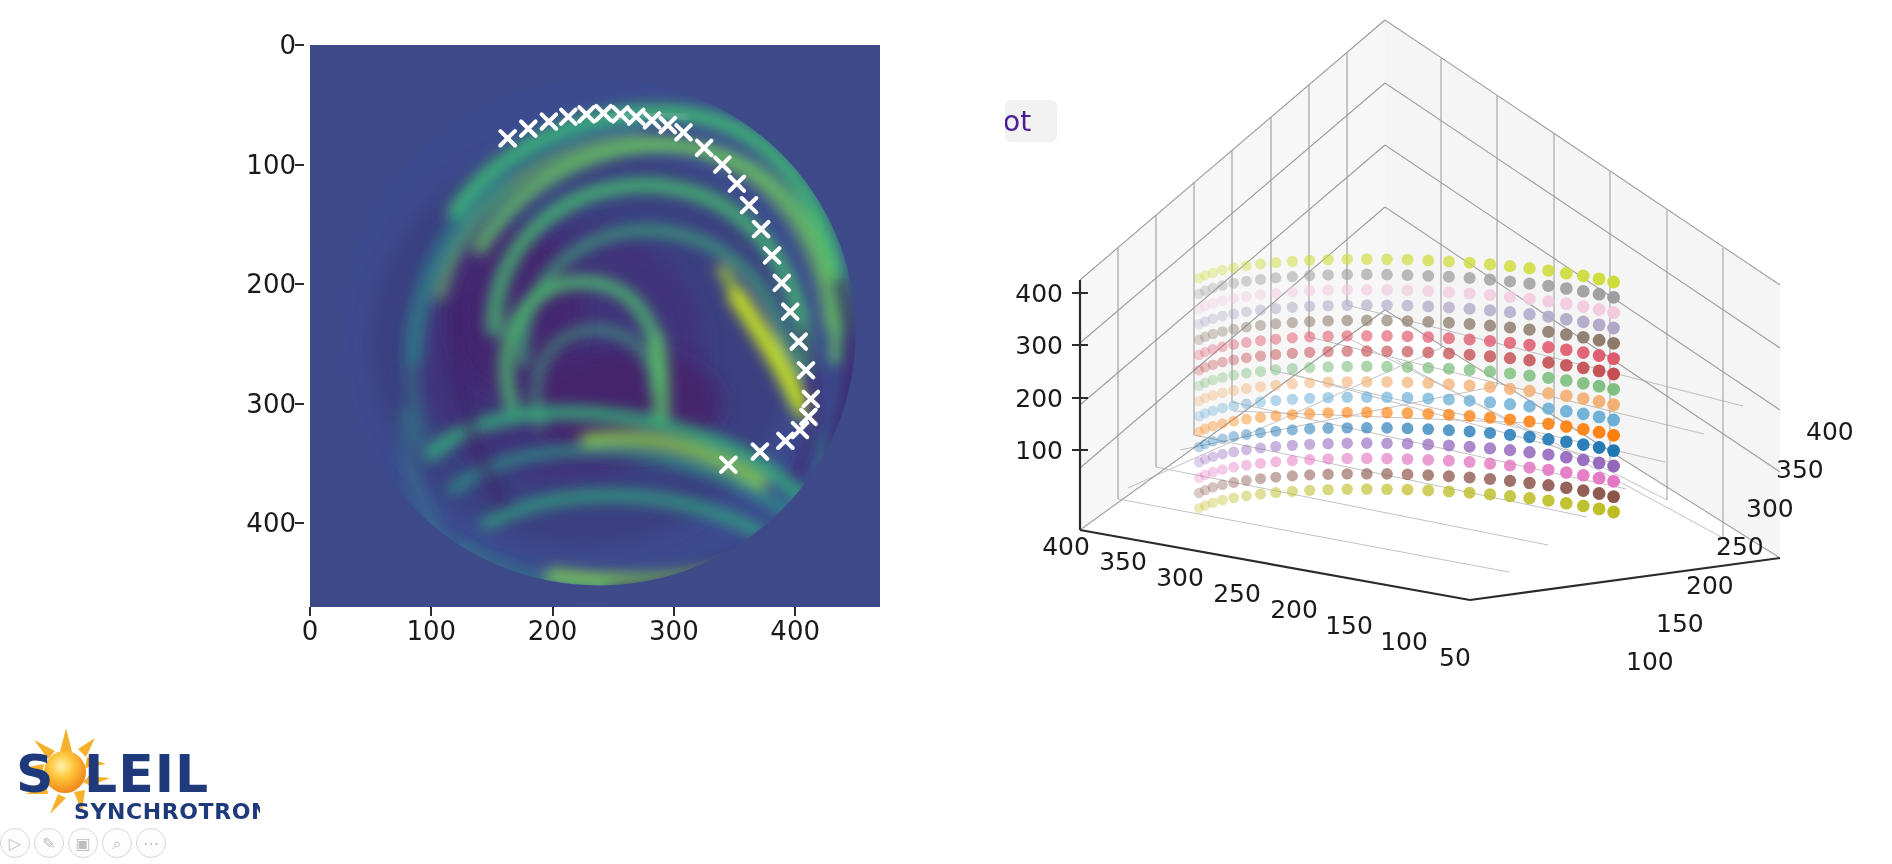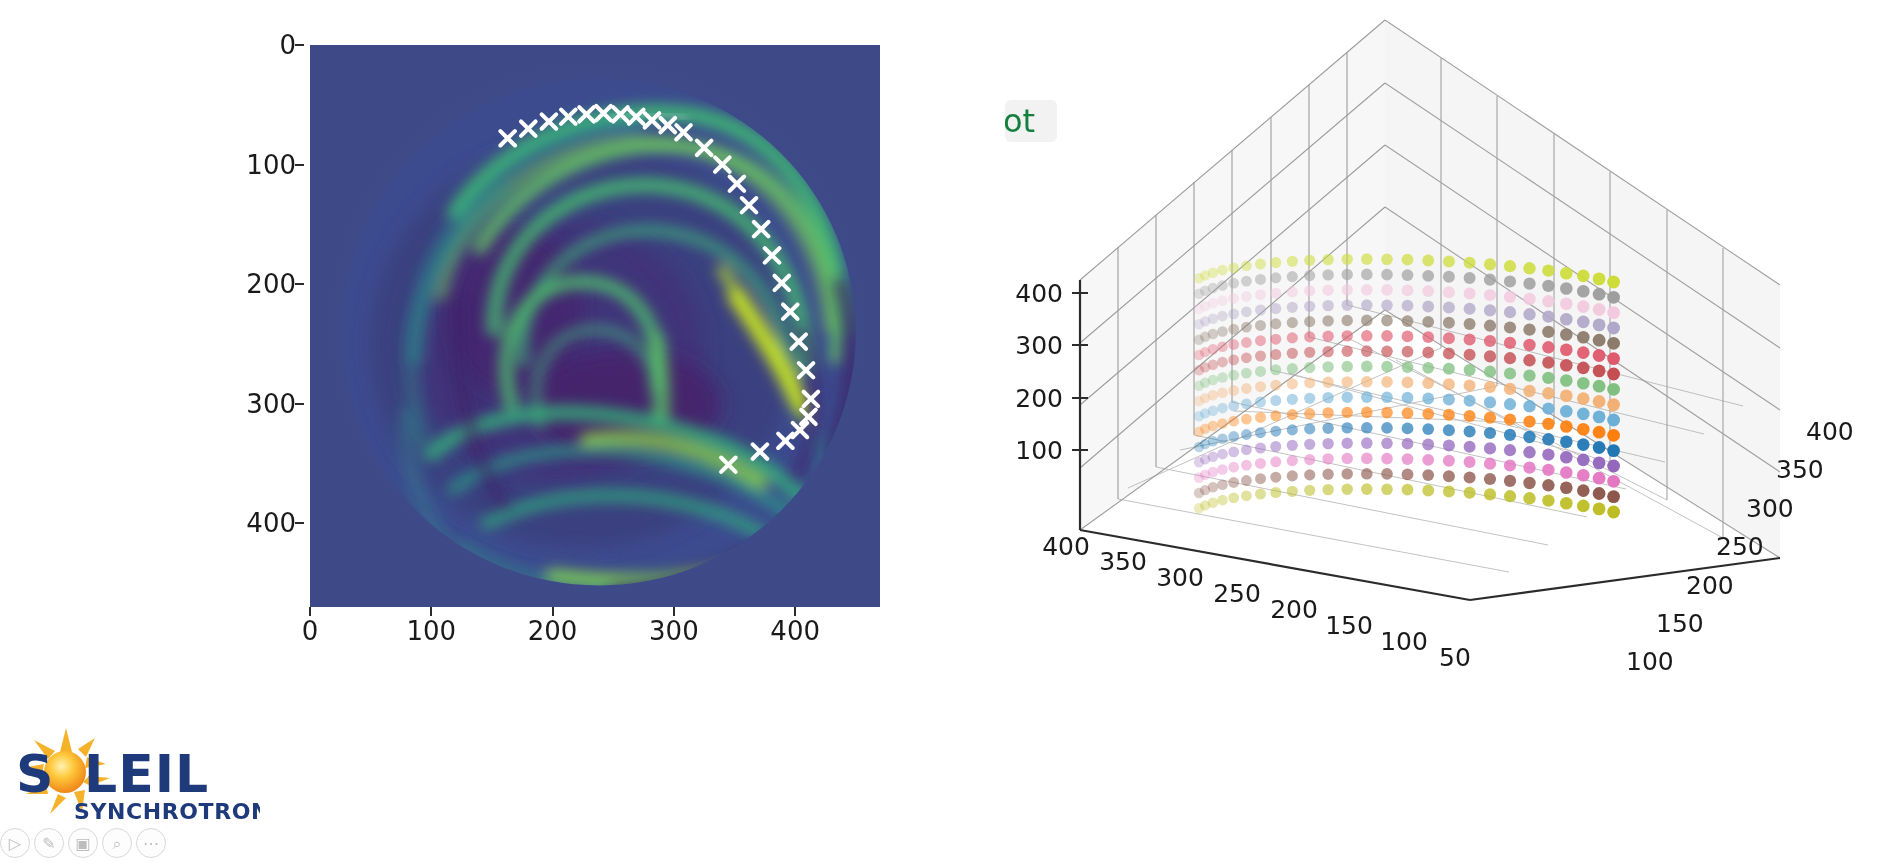--- a/index.html
+++ b/index.html
@@ -69,21 +69,21 @@
     position: absolute;
     left: 1005px; top: 100px;
     width: 52px; height: 42px;
     background: #f2f2f2;
     border-radius: 6px;
     overflow: hidden;
     display: flex; align-items: center; justify-content: flex-start;
     padding-left: 2px;
   }
   #tooltip-frag span {
-    font-size: 32px; color: #15803d;
+    font-size: 28px; color: #4c1d95;
     font-family: "DejaVu Sans", "Liberation Sans", sans-serif;
     margin-left: -4px;
   }
 
   
   #right-figure {
     position: absolute;
     left: 1000px; top: 10px;
     width: 860px; height: 690px;
   }

